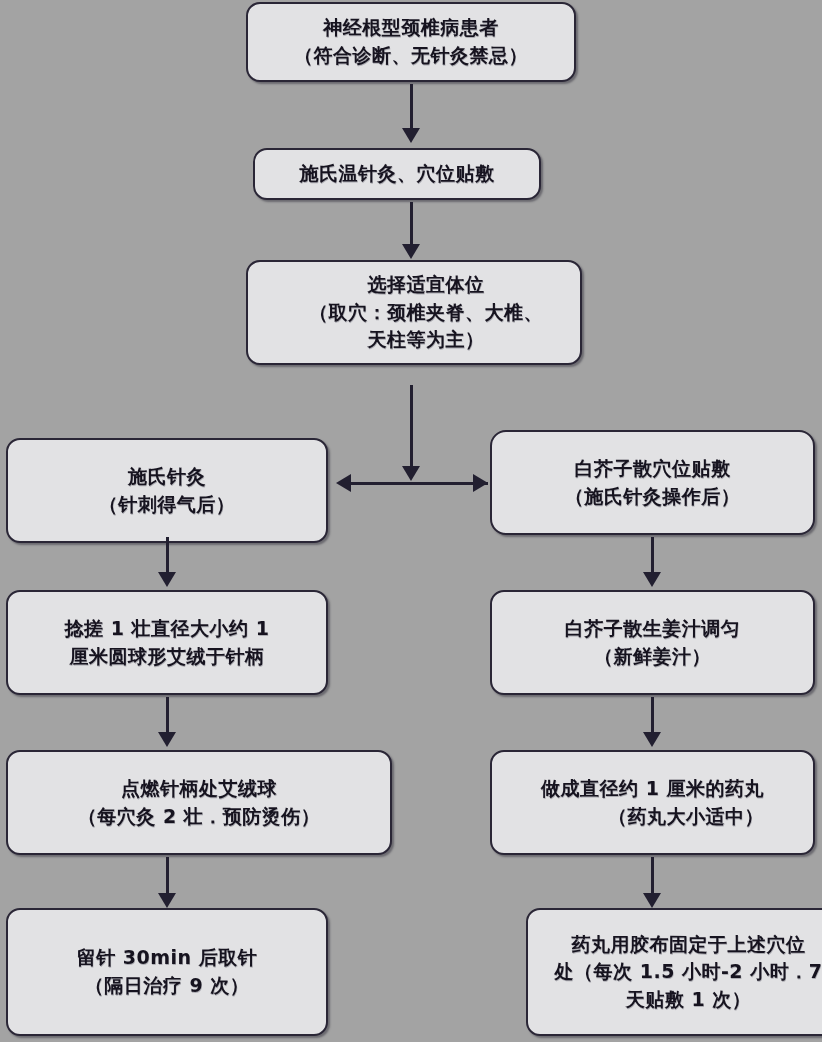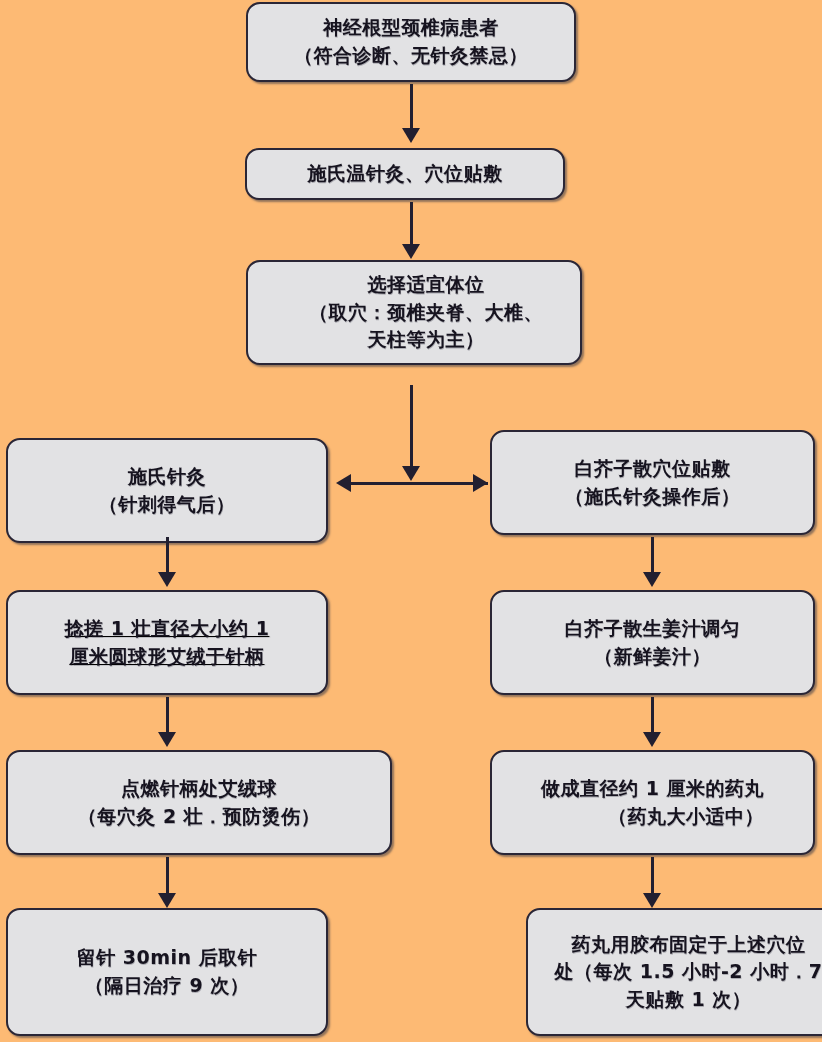--- a/index.html
+++ b/index.html
@@ -7,21 +7,21 @@
     padding: 0;
     background: #ffffff;
   }
   body {
     font-family: "DejaVu Sans", "Liberation Sans", sans-serif;
   }
   #canvas {
     position: relative;
     width: 822px;
     height: 1042px;
-    background: #fdba74;
+    background: #a3a3a3;
     overflow: hidden;
   }
   .node {
     position: absolute;
     box-sizing: border-box;
     background: #e2e2e4;
     border: 2px solid #2a2636;
     border-radius: 14px;
     box-shadow: 2px 2px 2px rgba(60,58,70,0.55);
     display: flex;
@@ -82,21 +82,21 @@
 <div id="canvas">
 
   <div class="node" style="left:246px; top:2px; width:330px; height:80px;">
     <span class="txt">神经根型颈椎病患者
 （符合诊断、无针灸禁忌）</span>
   </div>
 
   <div class="vline" style="left:410px; top:84px; height:46px;"></div>
   <div class="arrow-down" style="left:402px; top:128px;"></div>
 
-  <div class="node" style="left:245px; top:148px; width:320px; height:52px;">
+  <div class="node" style="left:253px; top:148px; width:288px; height:52px;">
     <span class="txt">施氏温针灸、穴位贴敷</span>
   </div>
 
   <div class="vline" style="left:410px; top:202px; height:44px;"></div>
   <div class="arrow-down" style="left:402px; top:244px;"></div>
 
   <div class="node" style="left:246px; top:260px; width:336px; height:105px;padding-left:24px;">
     <span class="txt">选择适宜体位
 （取穴：颈椎夹脊、大椎、
 天柱等为主）</span>
@@ -110,42 +110,42 @@
   <div class="arrow-right" style="left:473px; top:474px;"></div>
 
   <div class="node" style="left:6px; top:430px; width:322px; height:105px;margin-top:8px;">
     <span class="txt">施氏针灸
 （针刺得气后）</span>
   </div>
 
   <div class="vline" style="left:166px; top:537px; height:37px;"></div>
   <div class="arrow-down" style="left:158px; top:572px;"></div>
 
-  <div class="node" style="left:6px; top:590px; width:322px; height:105px;text-decoration:underline;">
+  <div class="node" style="left:6px; top:590px; width:322px; height:105px;">
     <span class="txt">捻搓 1 壮直径大小约 1
 厘米圆球形艾绒于针柄</span>
   </div>
 
   <div class="vline" style="left:166px; top:697px; height:37px;"></div>
   <div class="arrow-down" style="left:158px; top:732px;"></div>
 
   <div class="node" style="left:6px; top:750px; width:386px; height:105px;">
     <span class="txt">点燃针柄处艾绒球
 （每穴灸 2 壮．预防烫伤）</span>
   </div>
 
   <div class="vline" style="left:166px; top:857px; height:38px;"></div>
   <div class="arrow-down" style="left:158px; top:893px;"></div>
 
   <div class="node" style="left:6px; top:908px; width:322px; height:128px;">
     <span class="txt">留针 30min 后取针
 （隔日治疗 9 次）</span>
   </div>
 
-  <div class="node" style="left:490px; top:430px; width:325px; height:105px;">
+  <div class="node" style="left:490px; top:430px; width:325px; height:105px;border-radius:16px;">
     <span class="txt">白芥子散穴位贴敷
 （施氏针灸操作后）</span>
   </div>
 
   <div class="vline" style="left:651px; top:537px; height:37px;"></div>
   <div class="arrow-down" style="left:643px; top:572px;"></div>
 
   <div class="node" style="left:490px; top:590px; width:325px; height:105px;">
     <span class="txt">白芥子散生姜汁调匀
 （新鲜姜汁）</span>

